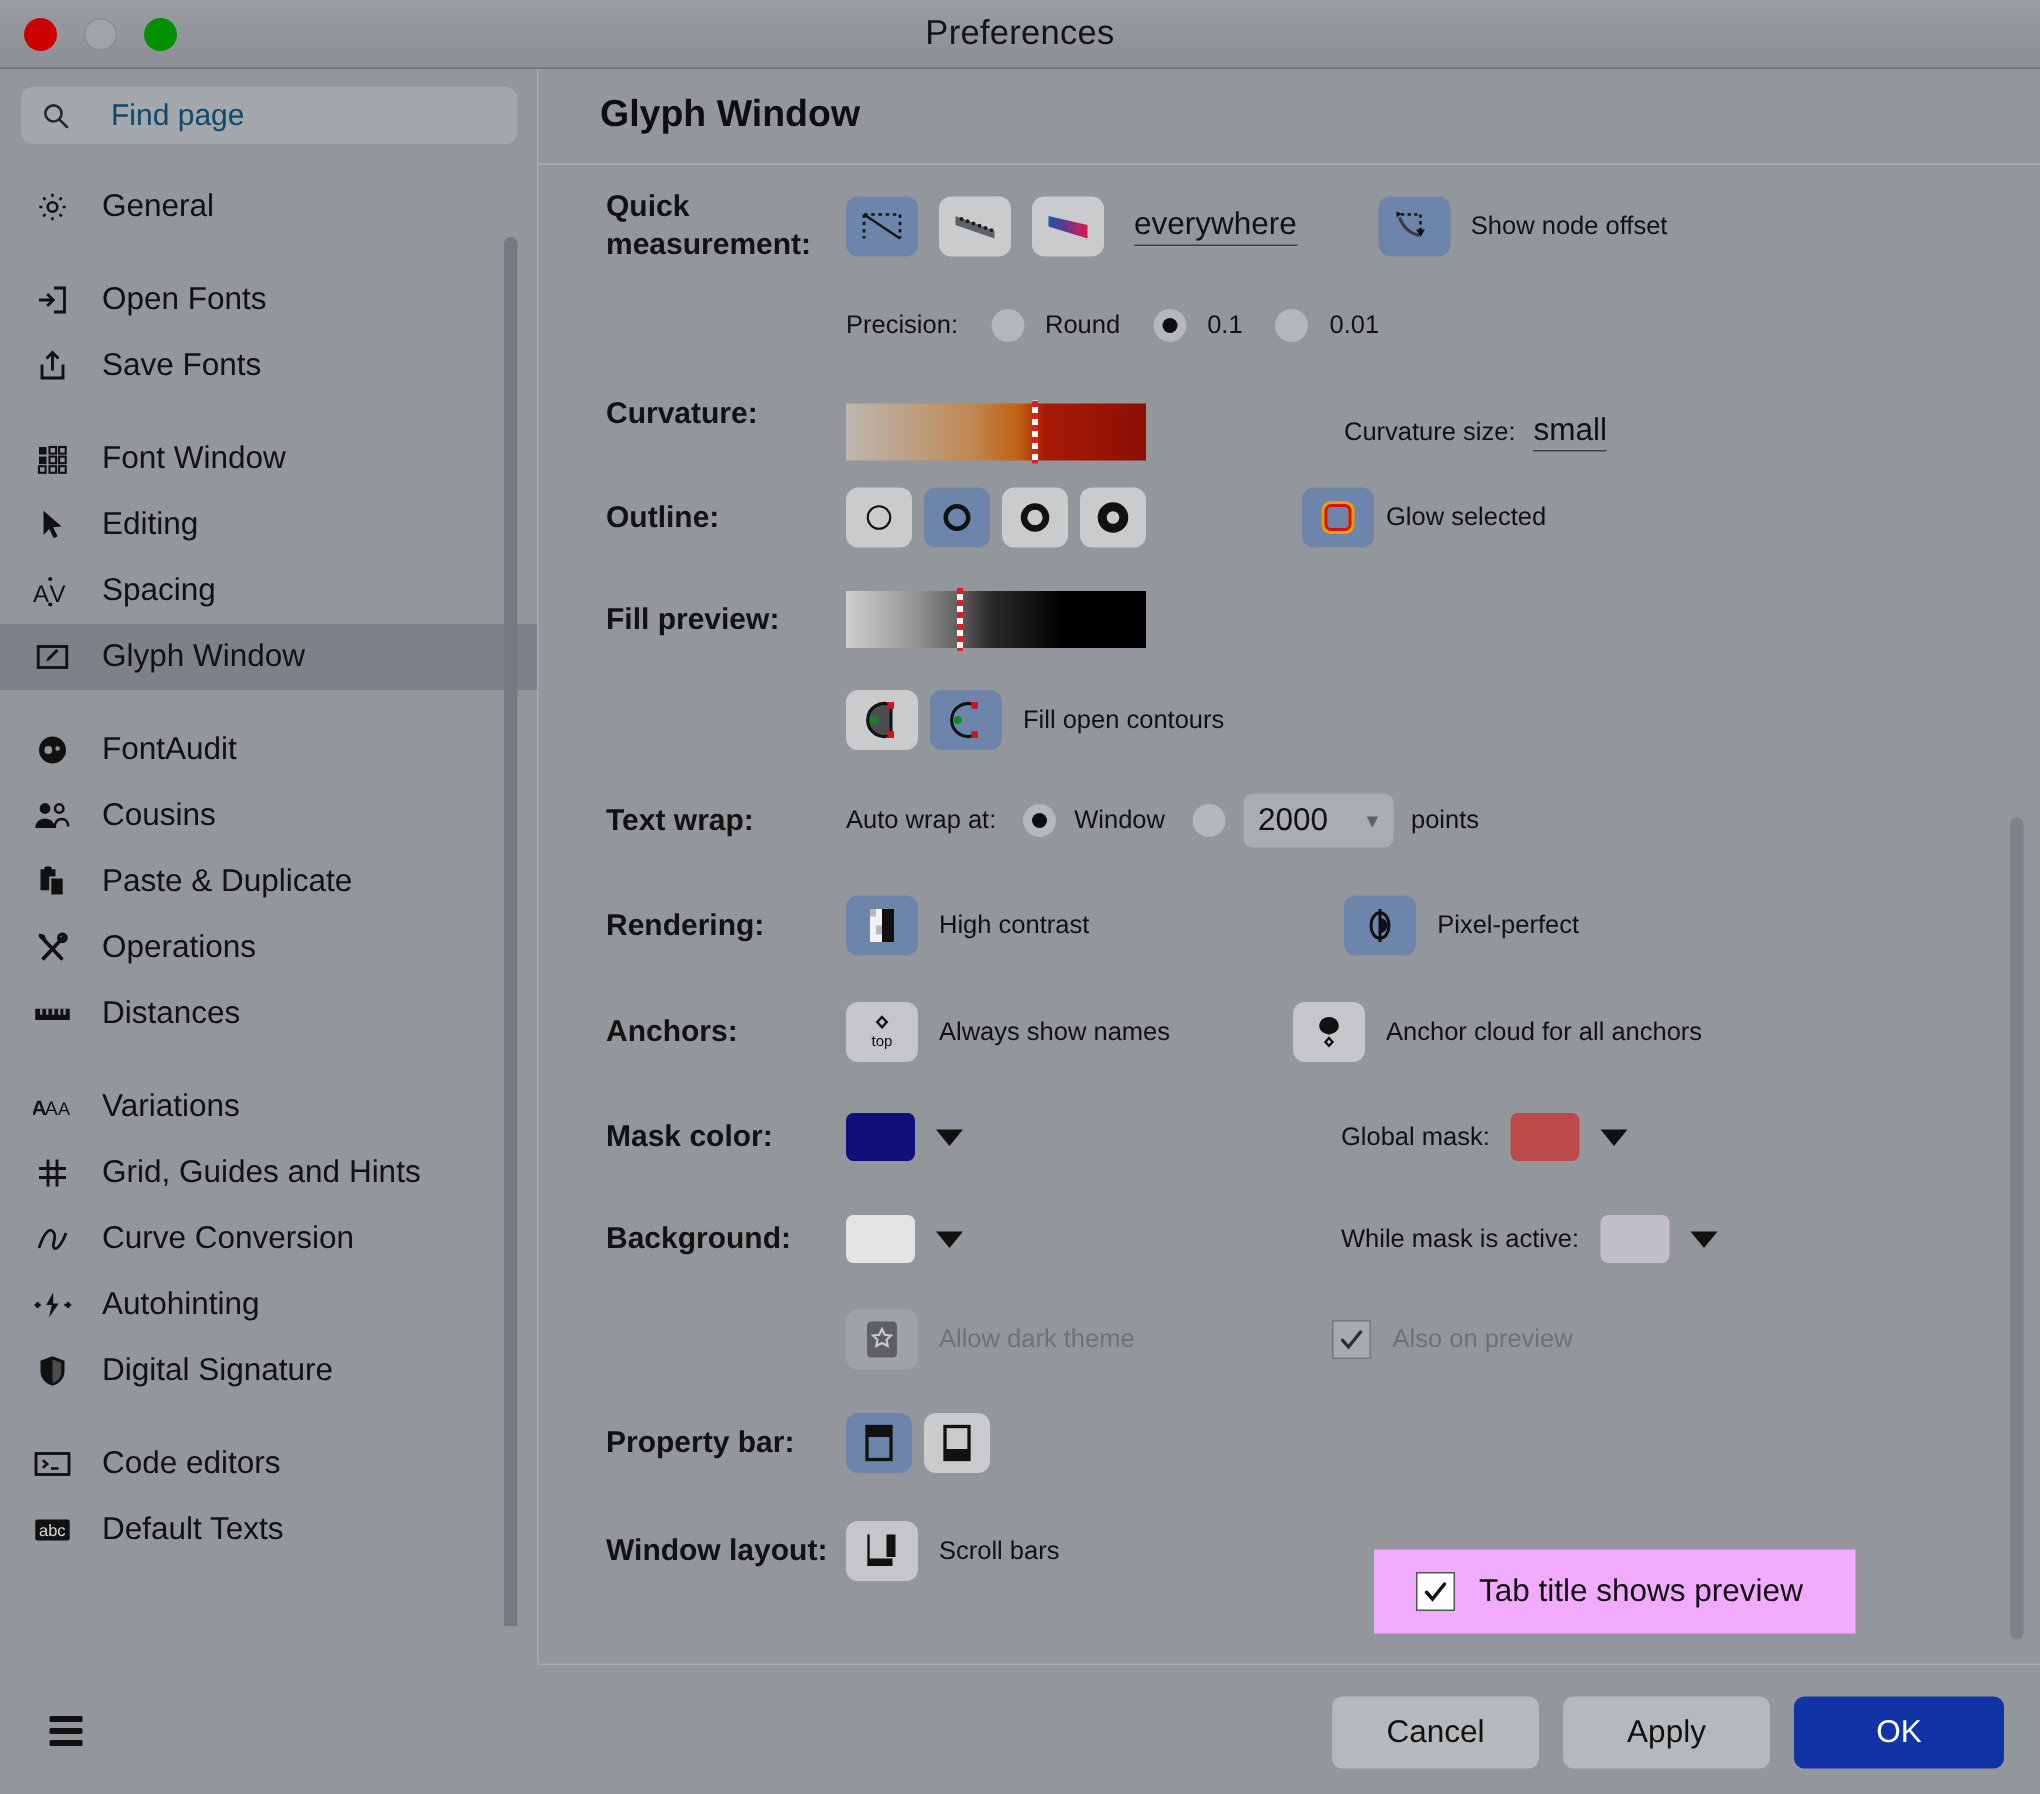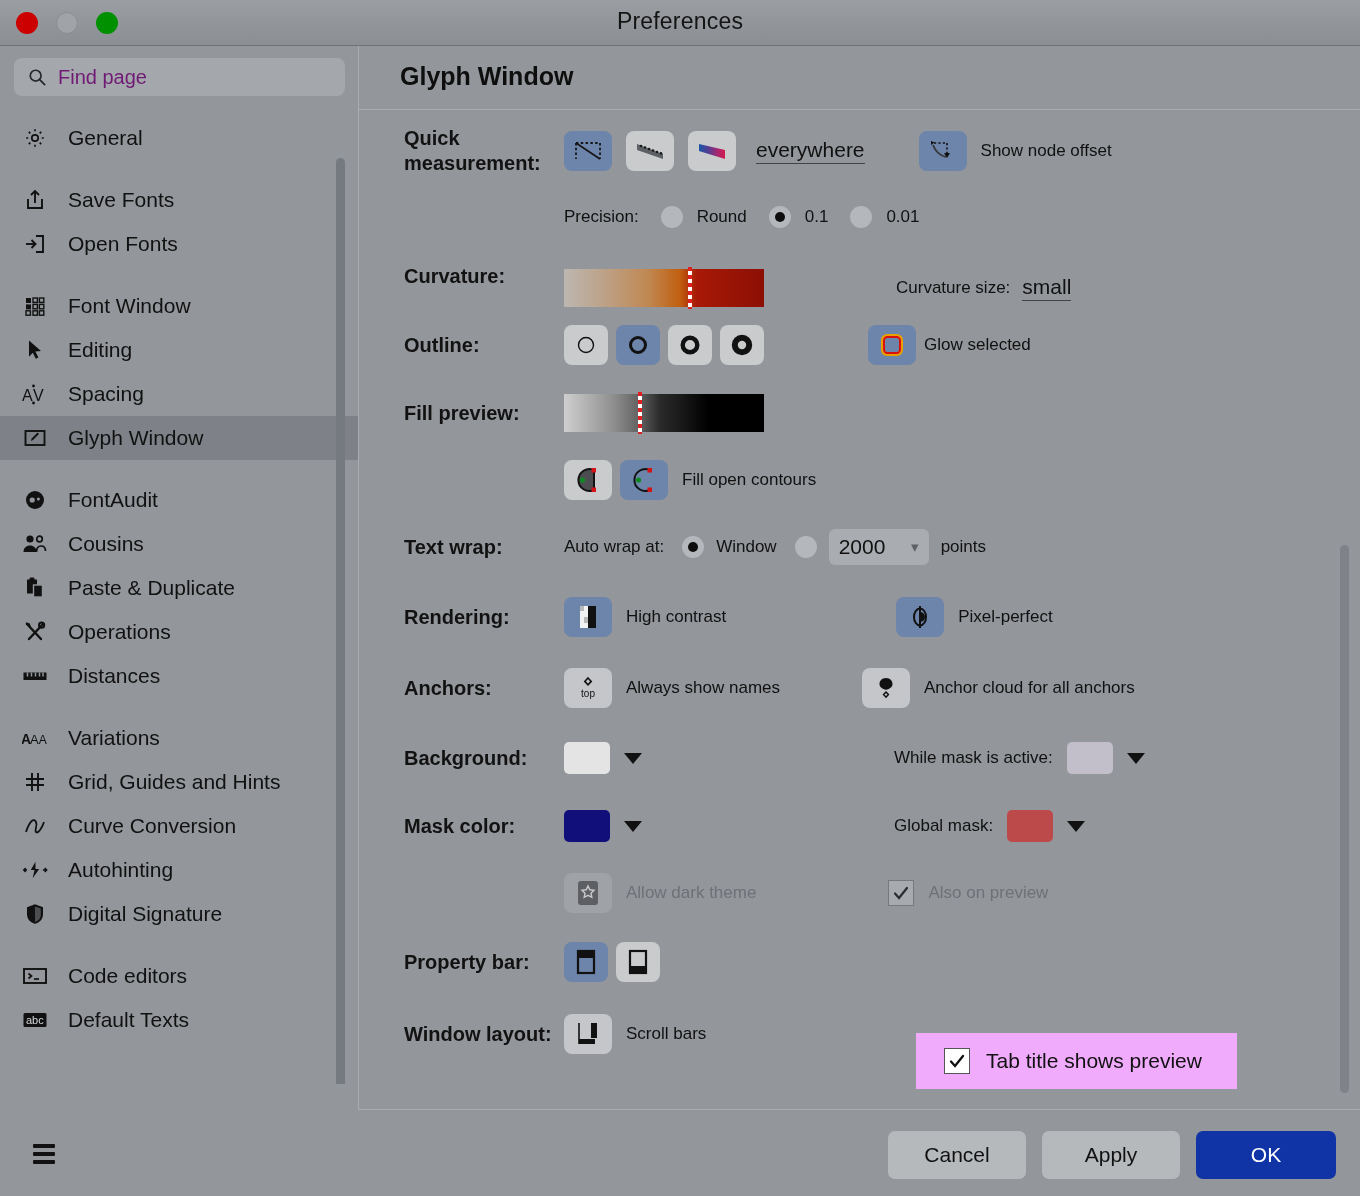--- a/index.html
+++ b/index.html
@@ -30,21 +30,21 @@
   
   .sidebar {
     position: absolute; left: 0; top: 46px; width: 359px; height: 1064px;
     background: #93969b; overflow: hidden;
   }
   .search-wrap { padding: 12px 14px 14px 14px; }
   .search-box {
     position: relative; height: 38px; background: #a4a7ab; border-radius: 8px;
     display: flex; align-items: center; padding-left: 14px;
   }
-  .search-box .ph { font-size: 20px; color: #701a75; margin-left: 12px; }
+  .search-box .ph { font-size: 20px; color: #0c4a6e; margin-left: 28px; }
   .sb-icon { width: 18px; height: 18px; flex: none; }
 
   .navlist { position: relative; padding-top: 6px; }
   .navitem {
     display: flex; align-items: center; height: 44px; padding-left: 22px;
     gap: 20px; color: #111; font-size: 21px;
   }
   .navitem.selected { background: #7e8288; }
   .navitem .ic { width: 26px; height: 26px; flex: none; display:flex; align-items:center; justify-content:center; }
   .navgap { height: 18px; }
@@ -198,40 +198,40 @@
         </span>
         <span>General</span>
       </div>
 
       <div class="navgap"></div>
 
       <div class="navitem">
         <span class="ic">
           <svg width="24" height="24" viewBox="0 0 24 24">
               <g fill="none" stroke="#111" stroke-width="1.9">
+          <path d="M13 4h7v16h-7"></path>
+                <path d="M3 12h9"></path>
+                <path d="M8.5 8l4 4-4 4"></path>
+              </g>
+            </svg>
+        </span>
+        <span>Open Fonts</span>
+      </div>
+
+      <div class="navitem">
+        <span class="ic">
+          <svg width="24" height="24" viewBox="0 0 24 24">
+              <g fill="none" stroke="#111" stroke-width="1.9">
           <path d="M5 11v9h14v-9"></path>
                 <path d="M12 3v12"></path>
                 <path d="M8 7l4-4 4 4"></path>
               </g>
             </svg>
         </span>
         <span>Save Fonts</span>
-      </div>
-
-      <div class="navitem">
-        <span class="ic">
-          <svg width="24" height="24" viewBox="0 0 24 24">
-              <g fill="none" stroke="#111" stroke-width="1.9">
-          <path d="M13 4h7v16h-7"></path>
-                <path d="M3 12h9"></path>
-                <path d="M8.5 8l4 4-4 4"></path>
-              </g>
-            </svg>
-        </span>
-        <span>Open Fonts</span>
       </div>
 
       <div class="navgap"></div>
 
       <div class="navitem">
         <span class="ic">
           <svg width="24" height="24" viewBox="0 0 24 24">
               <g fill="#111">
           <rect x="3" y="4" width="5" height="5"></rect>
                 <rect x="10" y="4" width="4.4" height="4.4" fill="none" stroke="#111" stroke-width="1.4"></rect>
@@ -635,37 +635,37 @@
             <svg width="30" height="30" viewBox="0 0 30 30">
               <path d="M15 5c4.2 0 6.5 3 6.5 6 0 3.4-3 4.8-6.5 5.8-3.5-1-6.5-2.4-6.5-5.8 0-3 2.3-6 6.5-6z" fill="#111"></path>
               <path d="M15 19l2.4 2.6L15 24.2l-2.4-2.6z" fill="none" stroke="#111" stroke-width="1.5"></path>
             </svg>
           </div>
           <span class="plain">Anchor cloud for all anchors</span>
         </div>
       </div>
 
       <div class="row" style="height:68px;">
+        <div class="rlabel">Mask color:</div>
+        <div class="rfield" style="gap:14px;">
+          <div class="chip" style="background:#11107a;"></div>
+          <div class="caret"></div>
+          <span class="plain" style="margin-left:238px;">Global mask:</span>
+          <div class="chip" style="background:#bd4a4a;"></div>
+          <div class="caret"></div>
+        </div>
+      </div>
+
+      <div class="row" style="height:68px;">
         <div class="rlabel">Background:</div>
         <div class="rfield" style="gap:14px;">
           <div class="chip" style="background:#e4e4e4;"></div>
           <div class="caret"></div>
           <span class="plain" style="margin-left:238px;">While mask is active:</span>
           <div class="chip" style="background:#c3bfca;"></div>
-          <div class="caret"></div>
-        </div>
-      </div>
-
-      <div class="row" style="height:68px;">
-        <div class="rlabel">Mask color:</div>
-        <div class="rfield" style="gap:14px;">
-          <div class="chip" style="background:#11107a;"></div>
-          <div class="caret"></div>
-          <span class="plain" style="margin-left:238px;">Global mask:</span>
-          <div class="chip" style="background:#bd4a4a;"></div>
           <div class="caret"></div>
         </div>
       </div>
 
       <div class="row" style="height:66px;">
         <div class="rlabel"></div>
         <div class="rfield" style="gap:14px;">
           <div class="ibtn dim">
             <svg width="28" height="30" viewBox="0 0 28 30">
               <rect x="4" y="3" width="20" height="24" rx="3" fill="#4b4d50"></rect>

